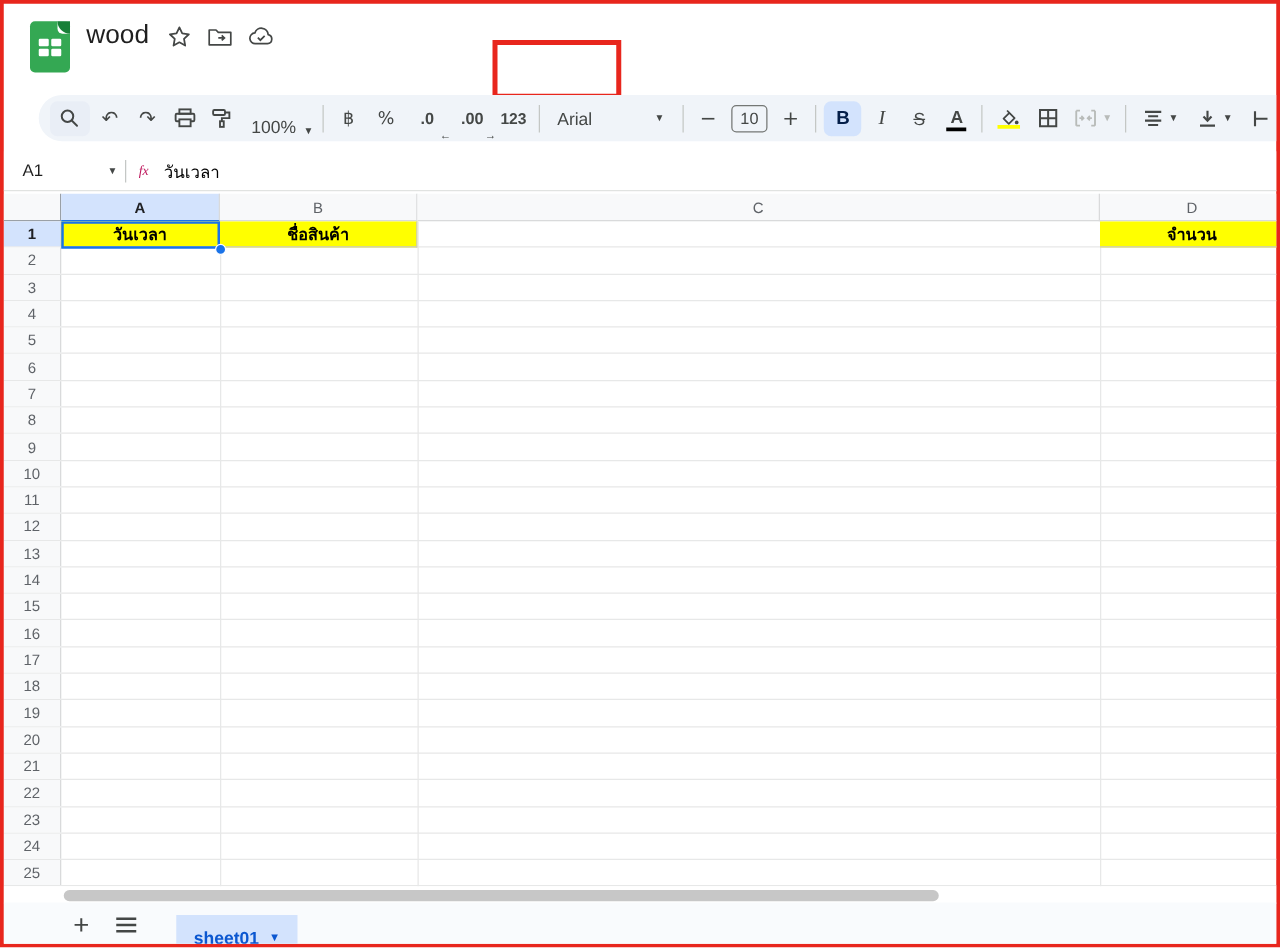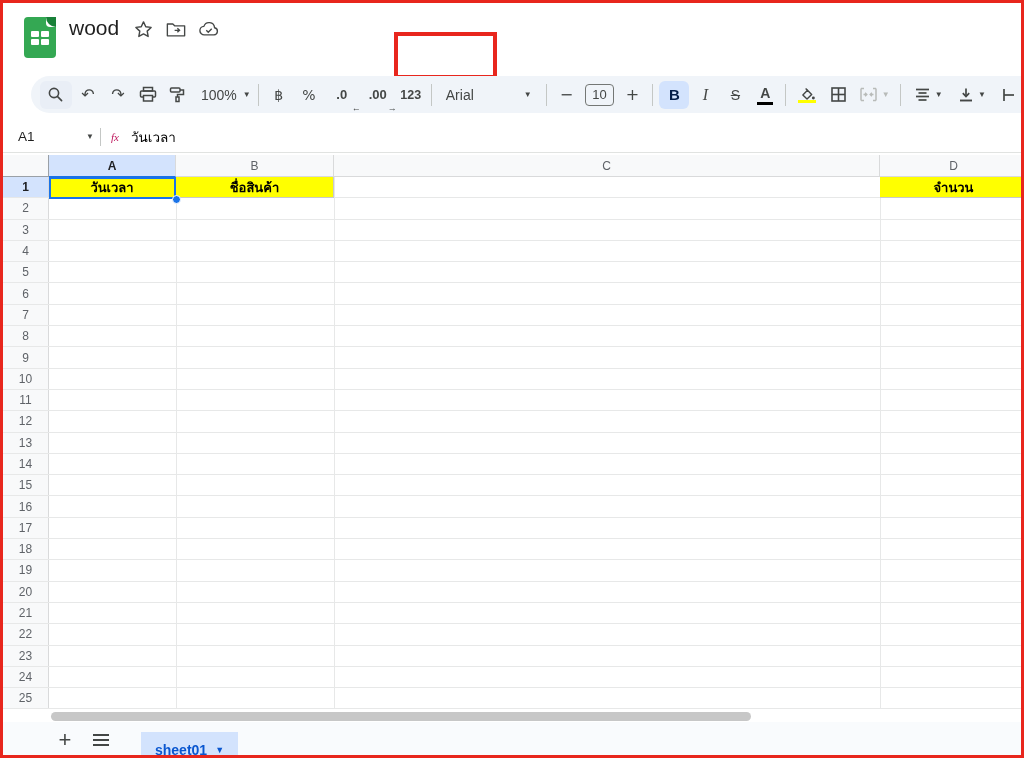--- a/index.html
+++ b/index.html
@@ -142,21 +142,21 @@
           <rect x="4.5" y="9.5" width="9" height="5.5" fill="#f0f4f9" stroke="#444746" stroke-width="1.5"></rect>
         </svg>
     </span>
     <span class="tb">
       <svg width="17" height="17" viewBox="0 0 17 17">
           <rect x="1.5" y="2" width="9.5" height="4" rx="1" fill="none" stroke="#444746" stroke-width="1.5"></rect>
           <path d="M11 4h3.5v4.5H8.5v2.5" fill="none" stroke="#444746" stroke-width="1.5"></path>
           <rect x="7" y="11" width="3" height="4.5" fill="none" stroke="#444746" stroke-width="1.5"></rect>
         </svg>
     </span>
-    <span class="tb" style="width:58px;">
+    <span class="tb" style="width:58px;align-items:flex-end;">
       <span class="zoom-lbl">100%</span>
         <span class="caret">▼</span>
     </span>
     <span class="tb-sep"></span>
     <span class="tb glyph" style="font-size:14px;">฿</span>
     <span class="tb glyph" style="font-size:14px;">%</span>
     <span class="tb numfmt">
         <span>.0</span>
         <span class="arr">←</span>
       </span>

